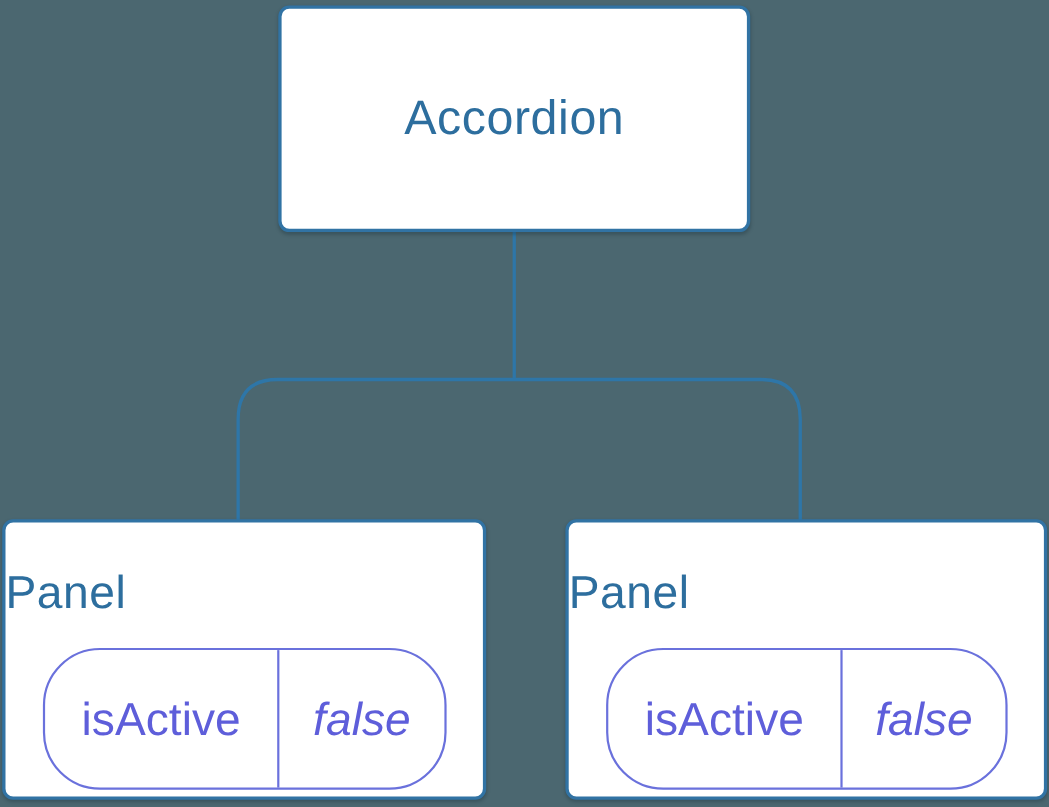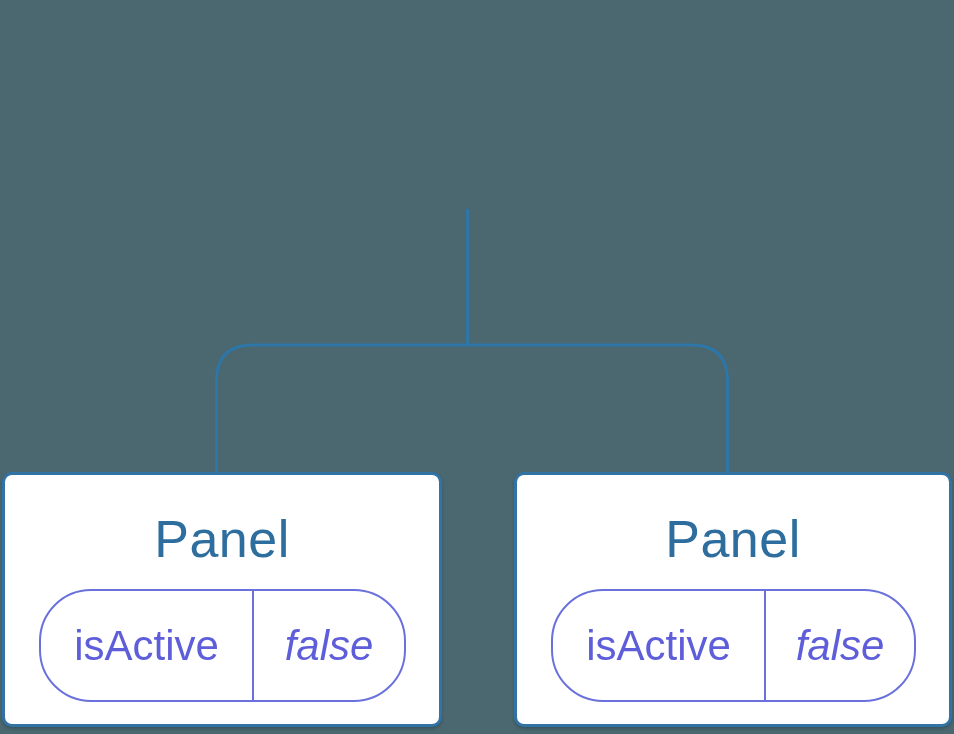--- a/index.html
+++ b/index.html
@@ -57,32 +57,31 @@
     width: 440px;
     height: 255px;
   }
   .panel-left  { left: 2px; }
   .panel-right { left: 514px; width: 438px; }
   .panel-title {
     position: absolute;
     top: 40px;
     left: 0;
     right: 0;
-    text-align: center;
-    font-size: 52px;
+    font-size: 42px;
     line-height: 48px;
     color: var(--node-title, #2d6e9e);
     letter-spacing: 0.5px;
   }
   .state-pill {
     position: absolute;
     top: 114px;
     left: 34px;
     right: 33px;
-    height: 113px;
+    height: 129px;
     border: 2.5px solid var(--state-border, #6a71dc);
     border-radius: 52px;
     box-sizing: border-box;
     display: flex;
     align-items: stretch;
     background: var(--node-bg, #ffffff);
   }
   .state-key, .state-value {
     display: flex;
     align-items: center;
@@ -103,20 +102,23 @@
 </head>
 <body>
 
 <div class="stage">
 
   <svg class="connectors" viewBox="0 0 954 734">
     <path d="M467.5 209 L467.5 346"></path>
     <path d="M216.5 474 L216.5 381 Q216.5 345 252.5 345 L691.5 345 Q727.5 345 727.5 381 L727.5 474"></path>
   </svg>
 
+  <div class="node root-node">
+    <div class="node-title">Accordion</div>
+  </div>
 
   <div class="node panel-node panel-left">
     <div class="panel-title">Panel</div>
     <div class="state-pill">
       <div class="state-key">isActive</div>
       <div class="state-value">false</div>
     </div>
   </div>
 
   <div class="node panel-node panel-right">

